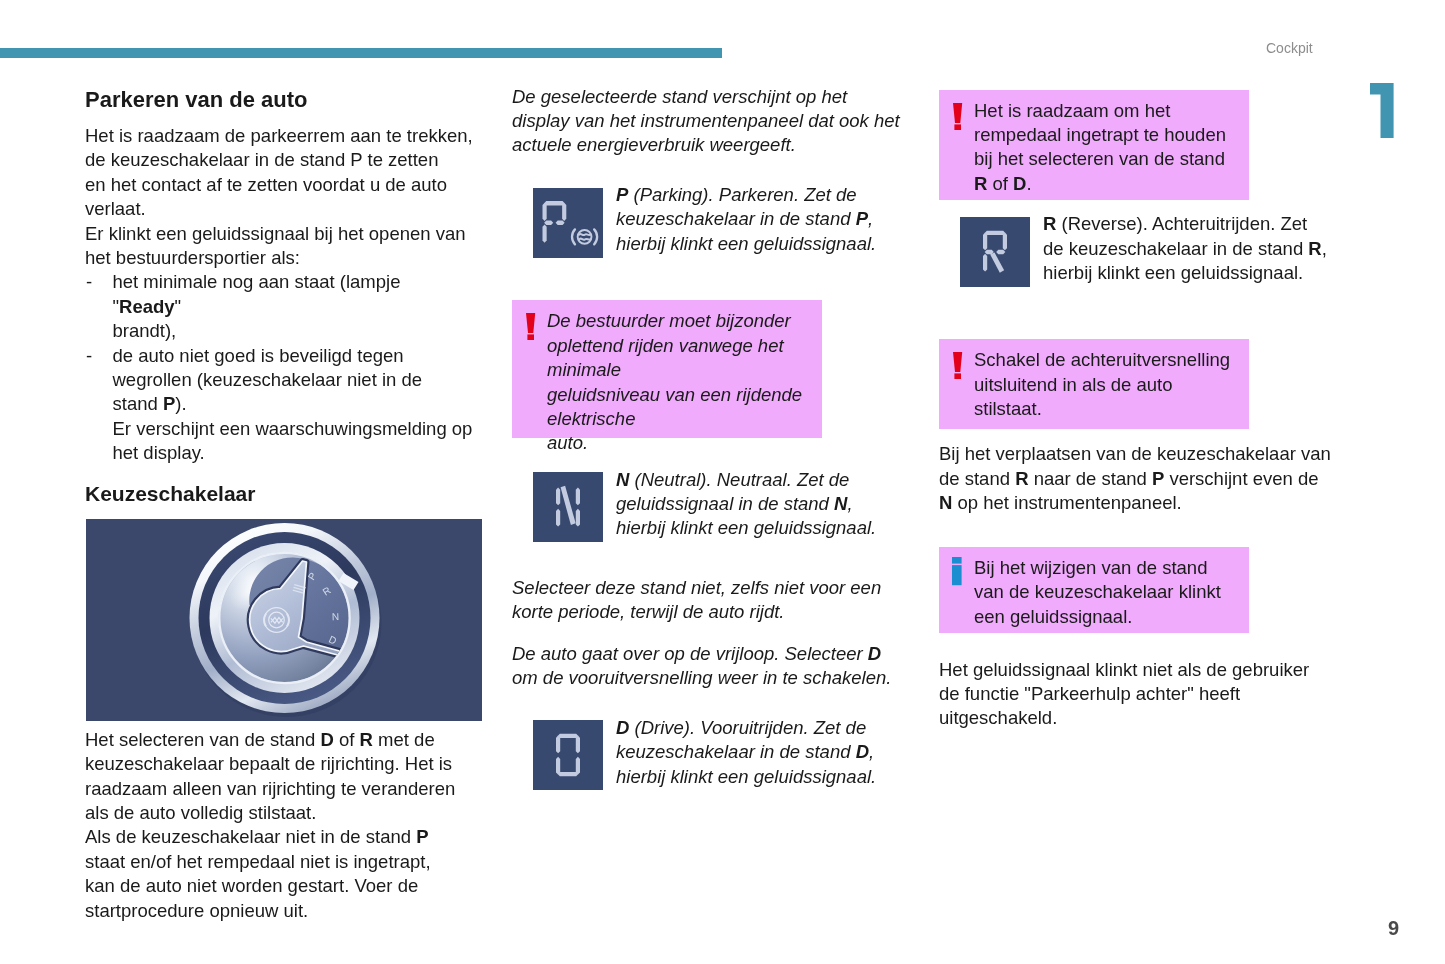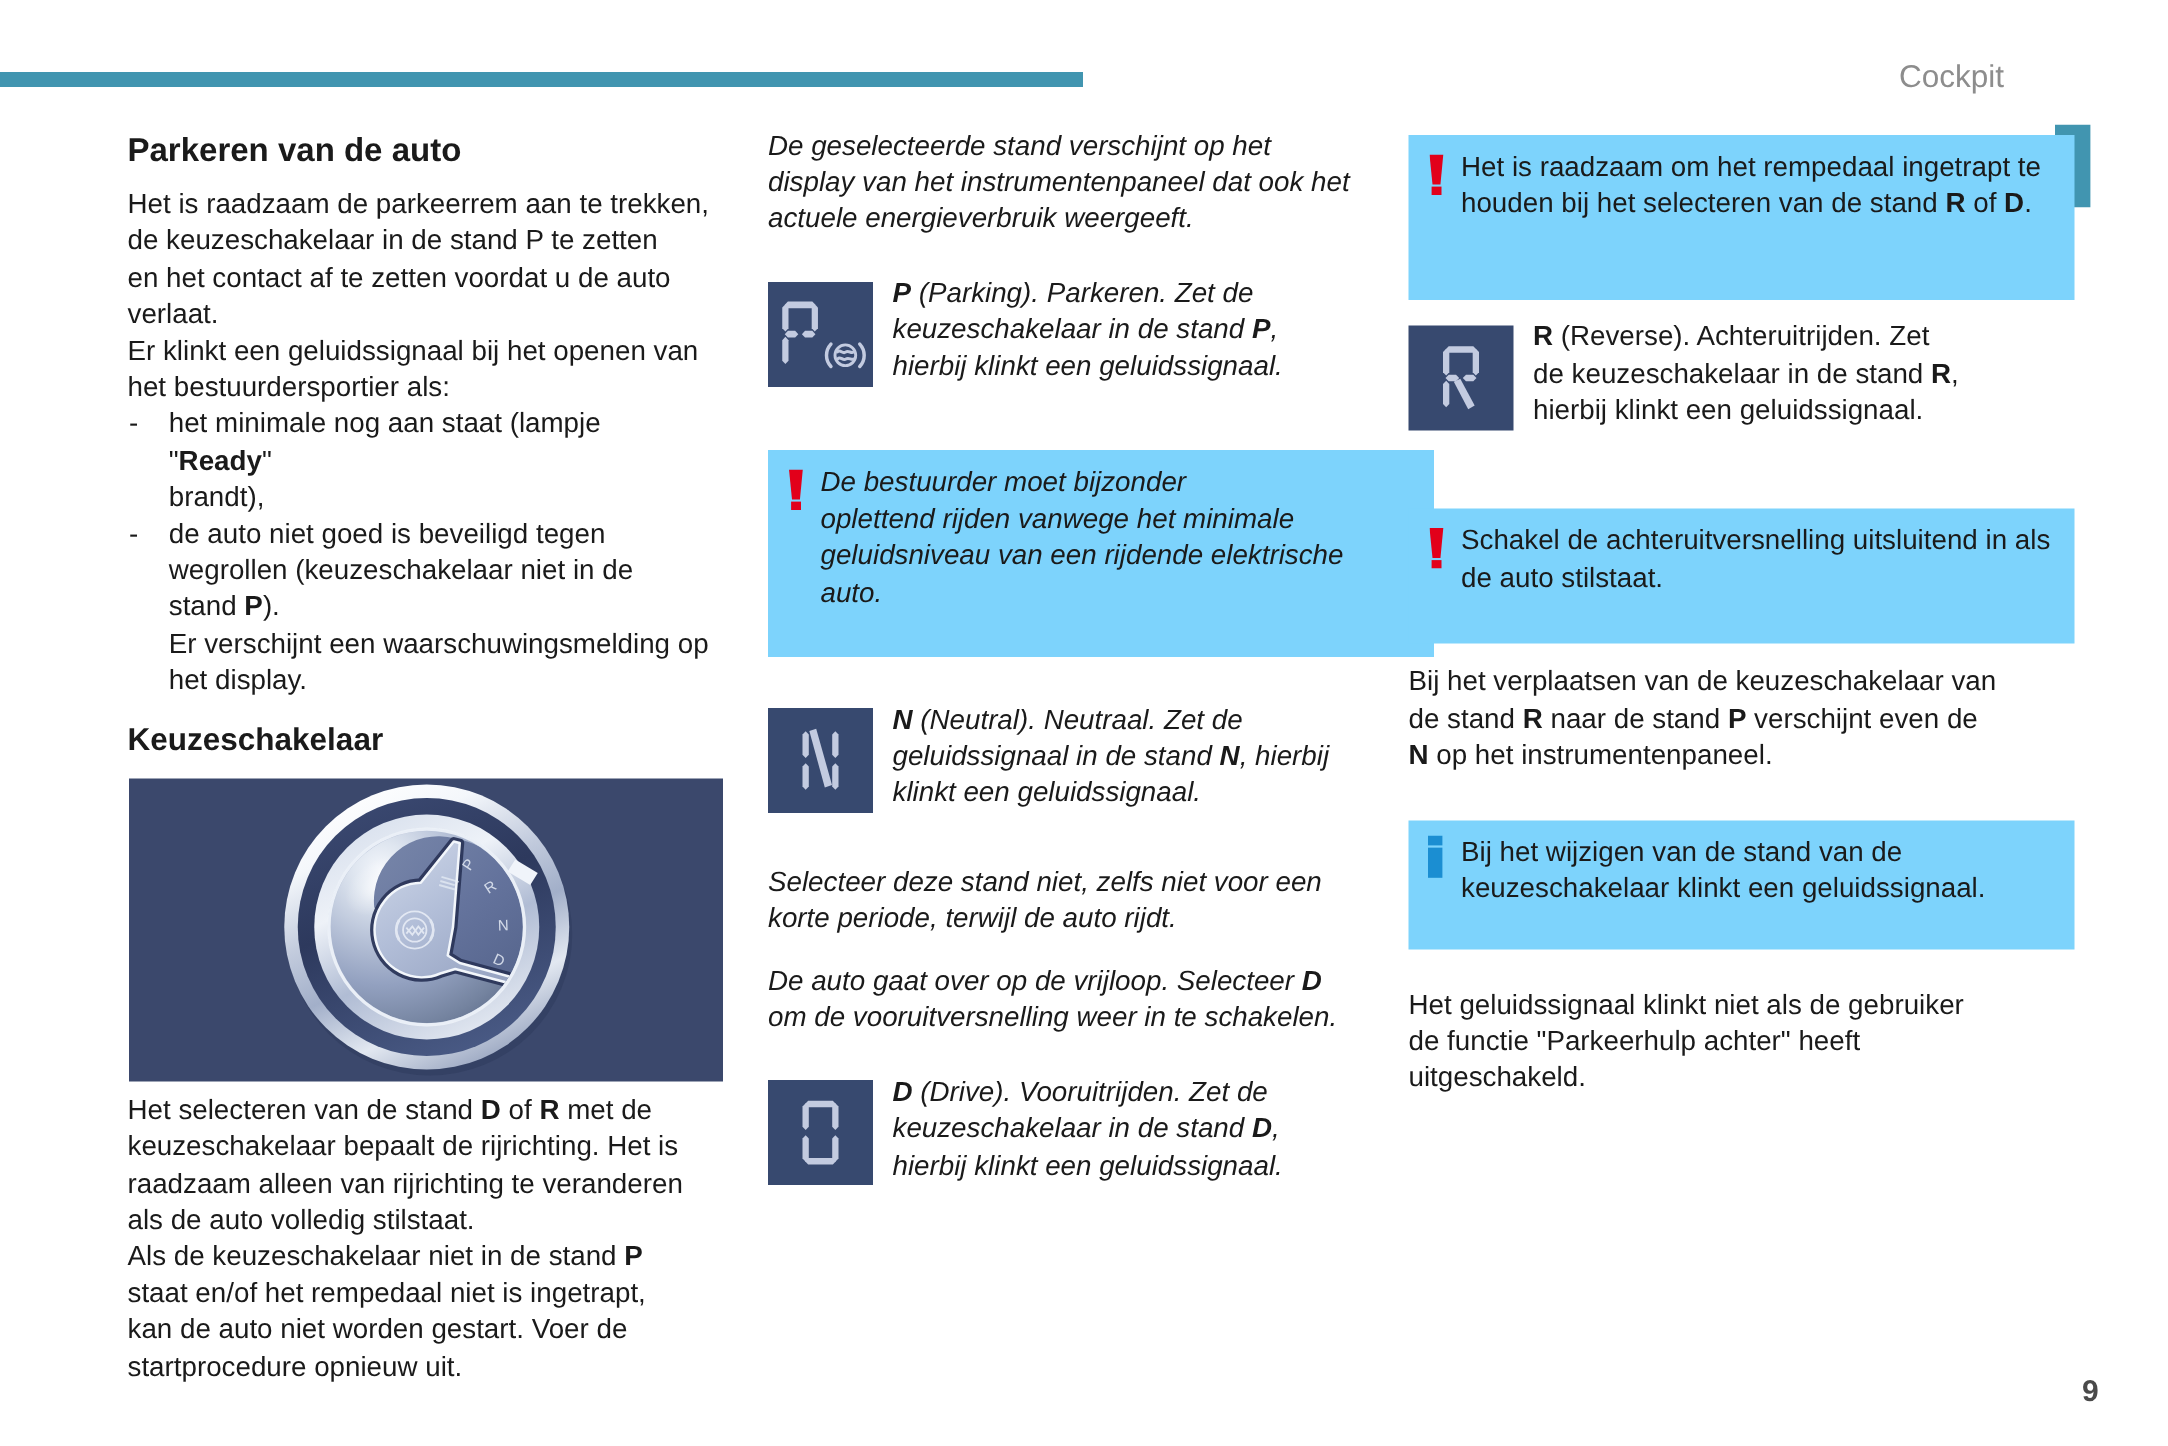--- a/index.html
+++ b/index.html
@@ -7,21 +7,21 @@
   body{
     width:1445px;height:964px;background:#ffffff;
     font-family:"Liberation Sans",sans-serif;
     color:#1a1a1a;overflow:hidden;position:relative;
     -webkit-font-smoothing:antialiased;
   }
   .page{position:absolute;left:0;top:0;width:1445px;height:964px;}
 
   
   .header-rule{position:absolute;left:0;top:48px;width:722px;height:10px;background:#4195b0;}
-  .header-title{position:absolute;left:1266px;top:40px;font-size:21px;color:#8d8d8d;}
+  .header-title{position:absolute;left:1266px;top:40px;font-size:14px;color:#8d8d8d;}
   .chapter-num{position:absolute;left:1369.6px;top:83.4px;line-height:0;}
   .vh{position:absolute;width:1px;height:1px;overflow:hidden;clip:rect(0 0 0 0);white-space:nowrap;}
   .page-num{position:absolute;left:1388px;top:917px;font-size:20px;font-weight:bold;color:#4a4a4a;}
 
   
   .col{position:absolute;top:84.5px;width:393px;}
   .col1{left:85px;width:388px;}
   .col2{left:512px;font-style:italic;}
   .col3{left:939px;}
 
@@ -30,26 +30,26 @@
   p.body{font-size:18.5px;line-height:24.4px;margin:0;}
 
   ul.bullets{margin:0;padding:0;list-style:none;font-size:18.5px;line-height:24.4px;}
   ul.bullets li{position:relative;padding-left:27.5px;}
   ul.bullets li .dash{position:absolute;left:1px;top:0;}
 
   
   .figure{width:396px;height:202px;margin-left:1px;background:#3b486c;position:relative;overflow:hidden;}
 
   
-  .iconrow{display:flex;align-items:flex-start;}
+  .iconrow{display:flex;align-items:flex-start;margin-left:21px;}
   .iconbox{width:70px;height:70px;background:#37496f;flex:none;position:relative;}
   .iconrow .txt{margin-left:13px;position:relative;top:-4.5px;font-size:18.5px;line-height:24.4px;flex:1;}
 
   
-  .note{background:#7dd3fc;position:relative;box-sizing:border-box;width:444px;
+  .note{background:#f0abfc;position:relative;box-sizing:border-box;width:310px;
         padding:9px 15px 9px 35px;font-size:18.5px;line-height:24.4px;}
   .note .mark{position:absolute;left:13.5px;top:13px;}
   b{font-weight:bold;}
 </style>
 </head>
 <body>
 <svg width="0" height="0" style="position:absolute" aria-hidden="true">
     <defs>
   <path id="sg-a" d="M15.8,0.0 L84.2,0.0 L93.0,8.8 L84.2,17.5 L15.8,17.5 L7.0,8.8 Z"></path>
   <path id="sg-g" d="M15.8,77.2 L84.2,77.2 L93.0,86.0 L84.2,94.8 L15.8,94.8 L7.0,86.0 Z"></path>

